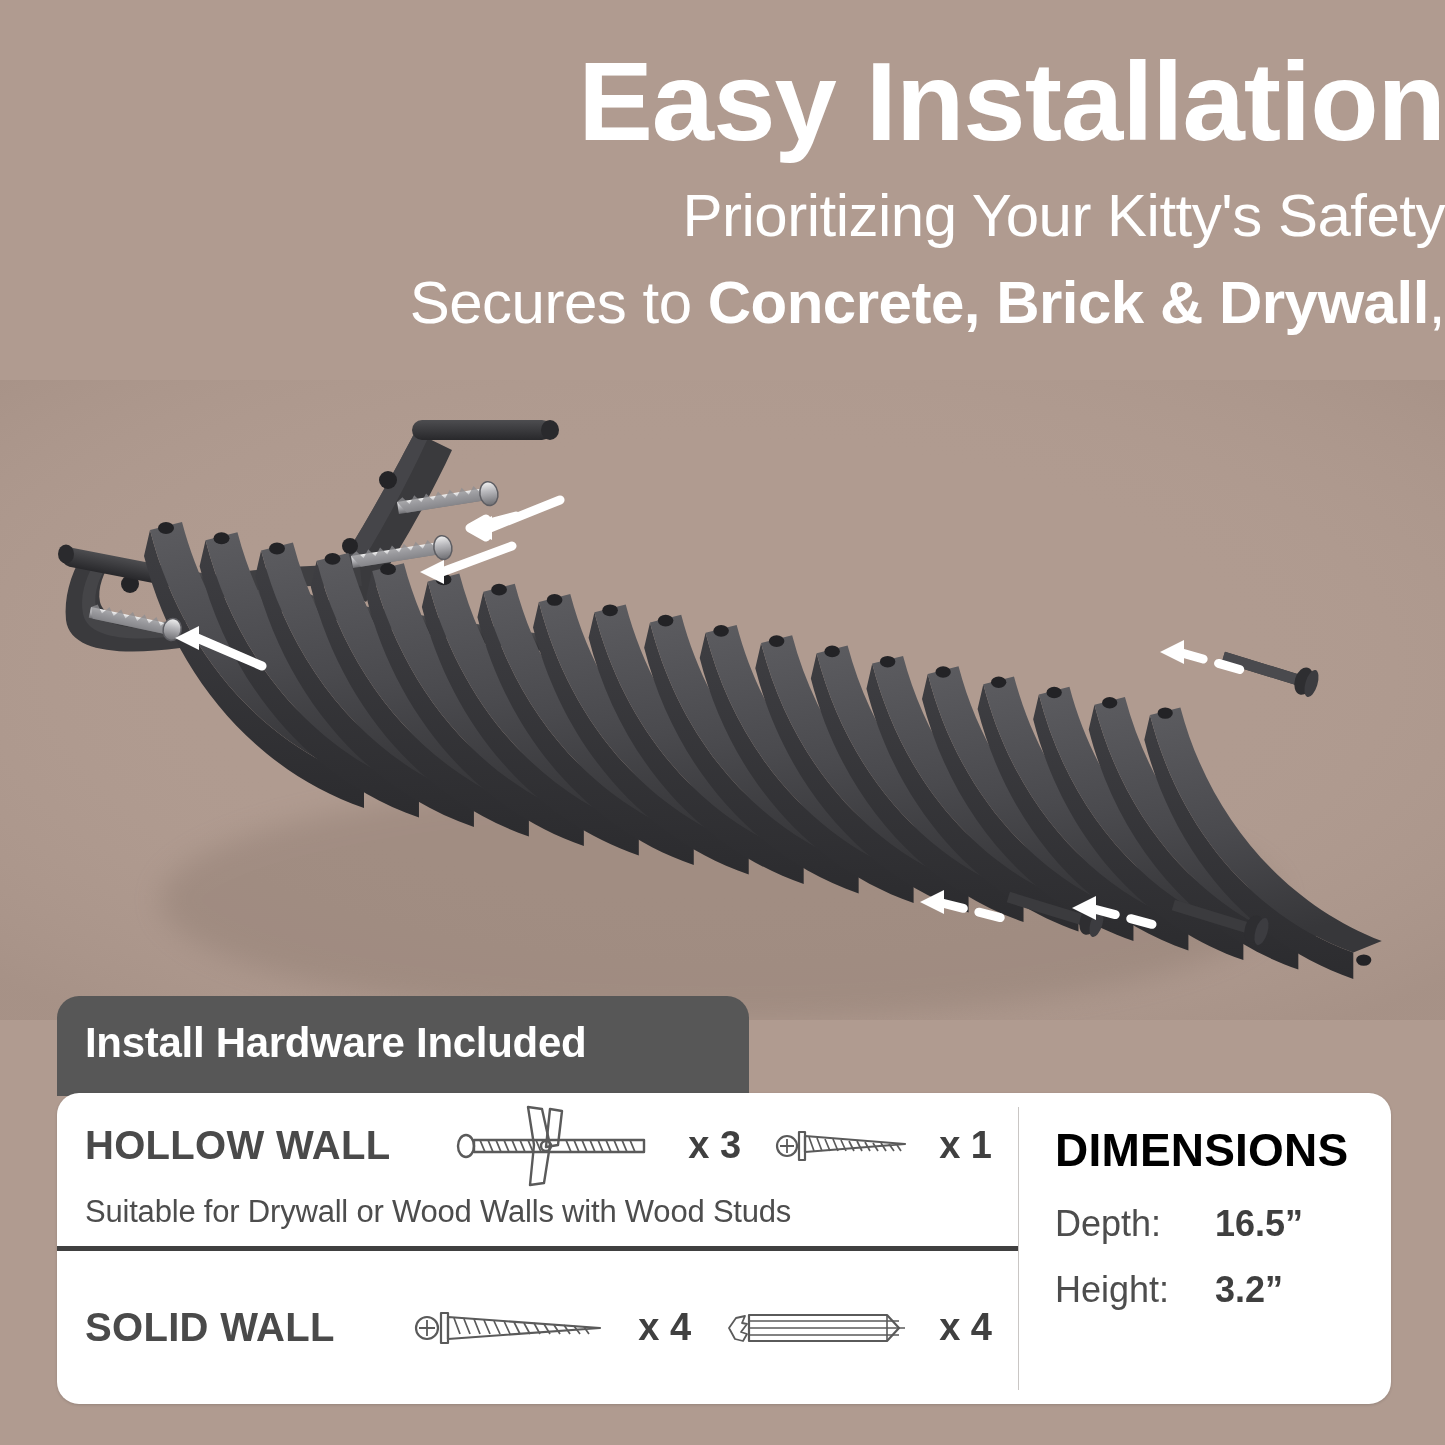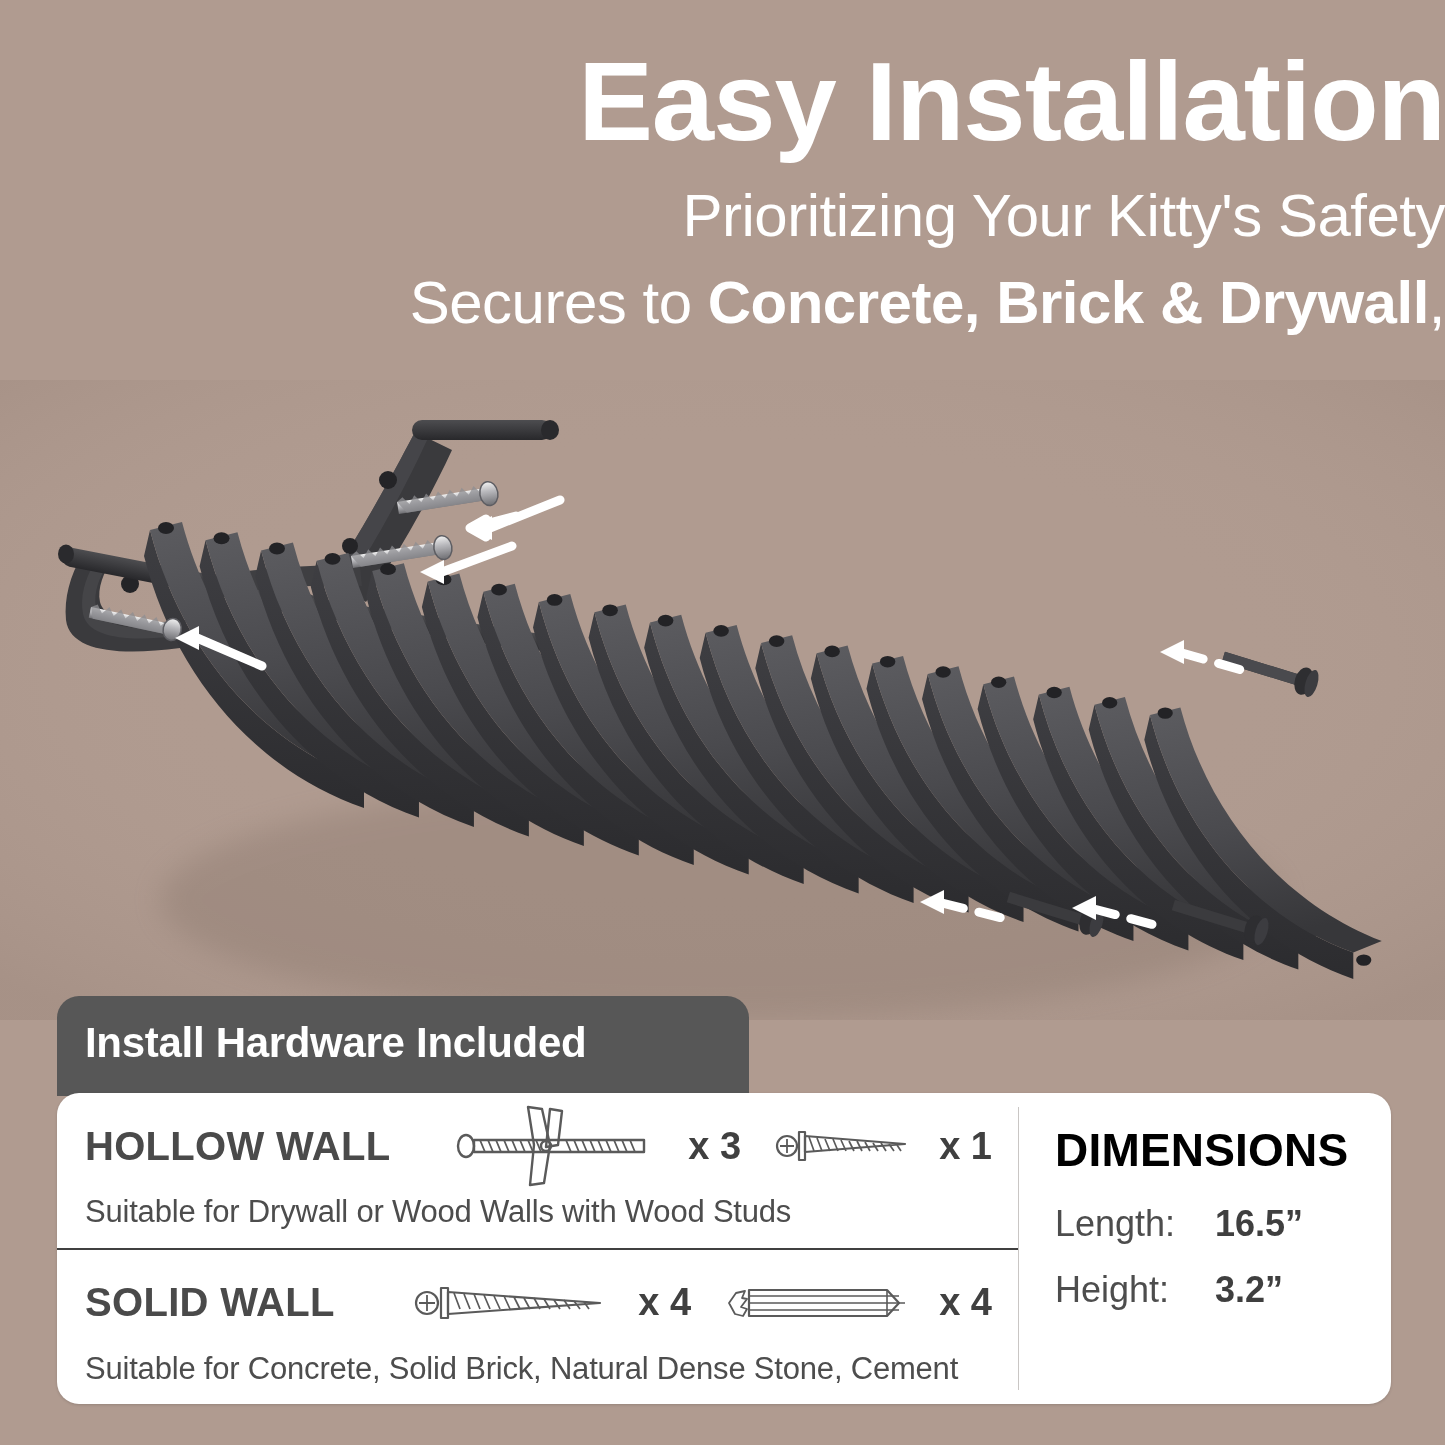--- a/index.html
+++ b/index.html
@@ -59,21 +59,21 @@
   }
   .vdiv{width:1px;background:#c9c6c4;margin:14px 0;}
   .card-right{
     flex:1;box-sizing:border-box;padding:30px 0 0 36px;
   }
 
   .hw-row{
     flex:1;box-sizing:border-box;padding:0 26px 0 28px;
     display:flex;flex-direction:column;justify-content:center;
   }
-  .hw-row.top{border-bottom:2px solid #404040;}
+  .hw-row.top{border-bottom:5px solid #404040;}
   .hw-top{
     display:flex;align-items:center;height:72px;
   }
   .hw-name{
     font-size:40px;font-weight:700;color:#4a4a4a;letter-spacing:0.3px;
     white-space:nowrap;
   }
   .hw-items{display:flex;align-items:center;margin-left:auto;}
   .hw-item{display:flex;align-items:center;}
   .hw-item + .hw-item{margin-left:34px;}
@@ -442,31 +442,30 @@
                     <path d="M4 24 l7 -10 l9 -2 l-3 7 l5 1 l-6 8 l6 2 l-4 7 l-8 -2 z" stroke-width="1.8"></path>
                     <path d="M24 11 h138 l12 13 l-12 13 h-138 z"></path>
                     <path d="M24 17 h150 M24 24 h156 M24 31 h150" stroke-width="1.6"></path>
                     <path d="M162 11 v26" stroke-width="1.6"></path>
                   </g>
                 </svg>
                 <span class="hw-qty">x 4</span>
               </span>
             </span>
           </div>
-          <div class="hw-desc">Suitable for Concrete, Solid Brick, Natural Dense Stone, Cement</div>
         </div>
       </div>
 
       <div class="vdiv"></div>
 
       <div class="card-right">
         <div class="dim-title">DIMENSIONS</div>
 
         <div class="dim-row">
-          <span class="dim-key">Length:</span>
+          <span class="dim-key">Depth:</span>
           <span class="dim-val">16.5”</span>
         </div>
         <div class="dim-row">
           <span class="dim-key">Height:</span>
           <span class="dim-val">3.2”</span>
         </div>
       </div>
     </div>
   </div>
 </div>

